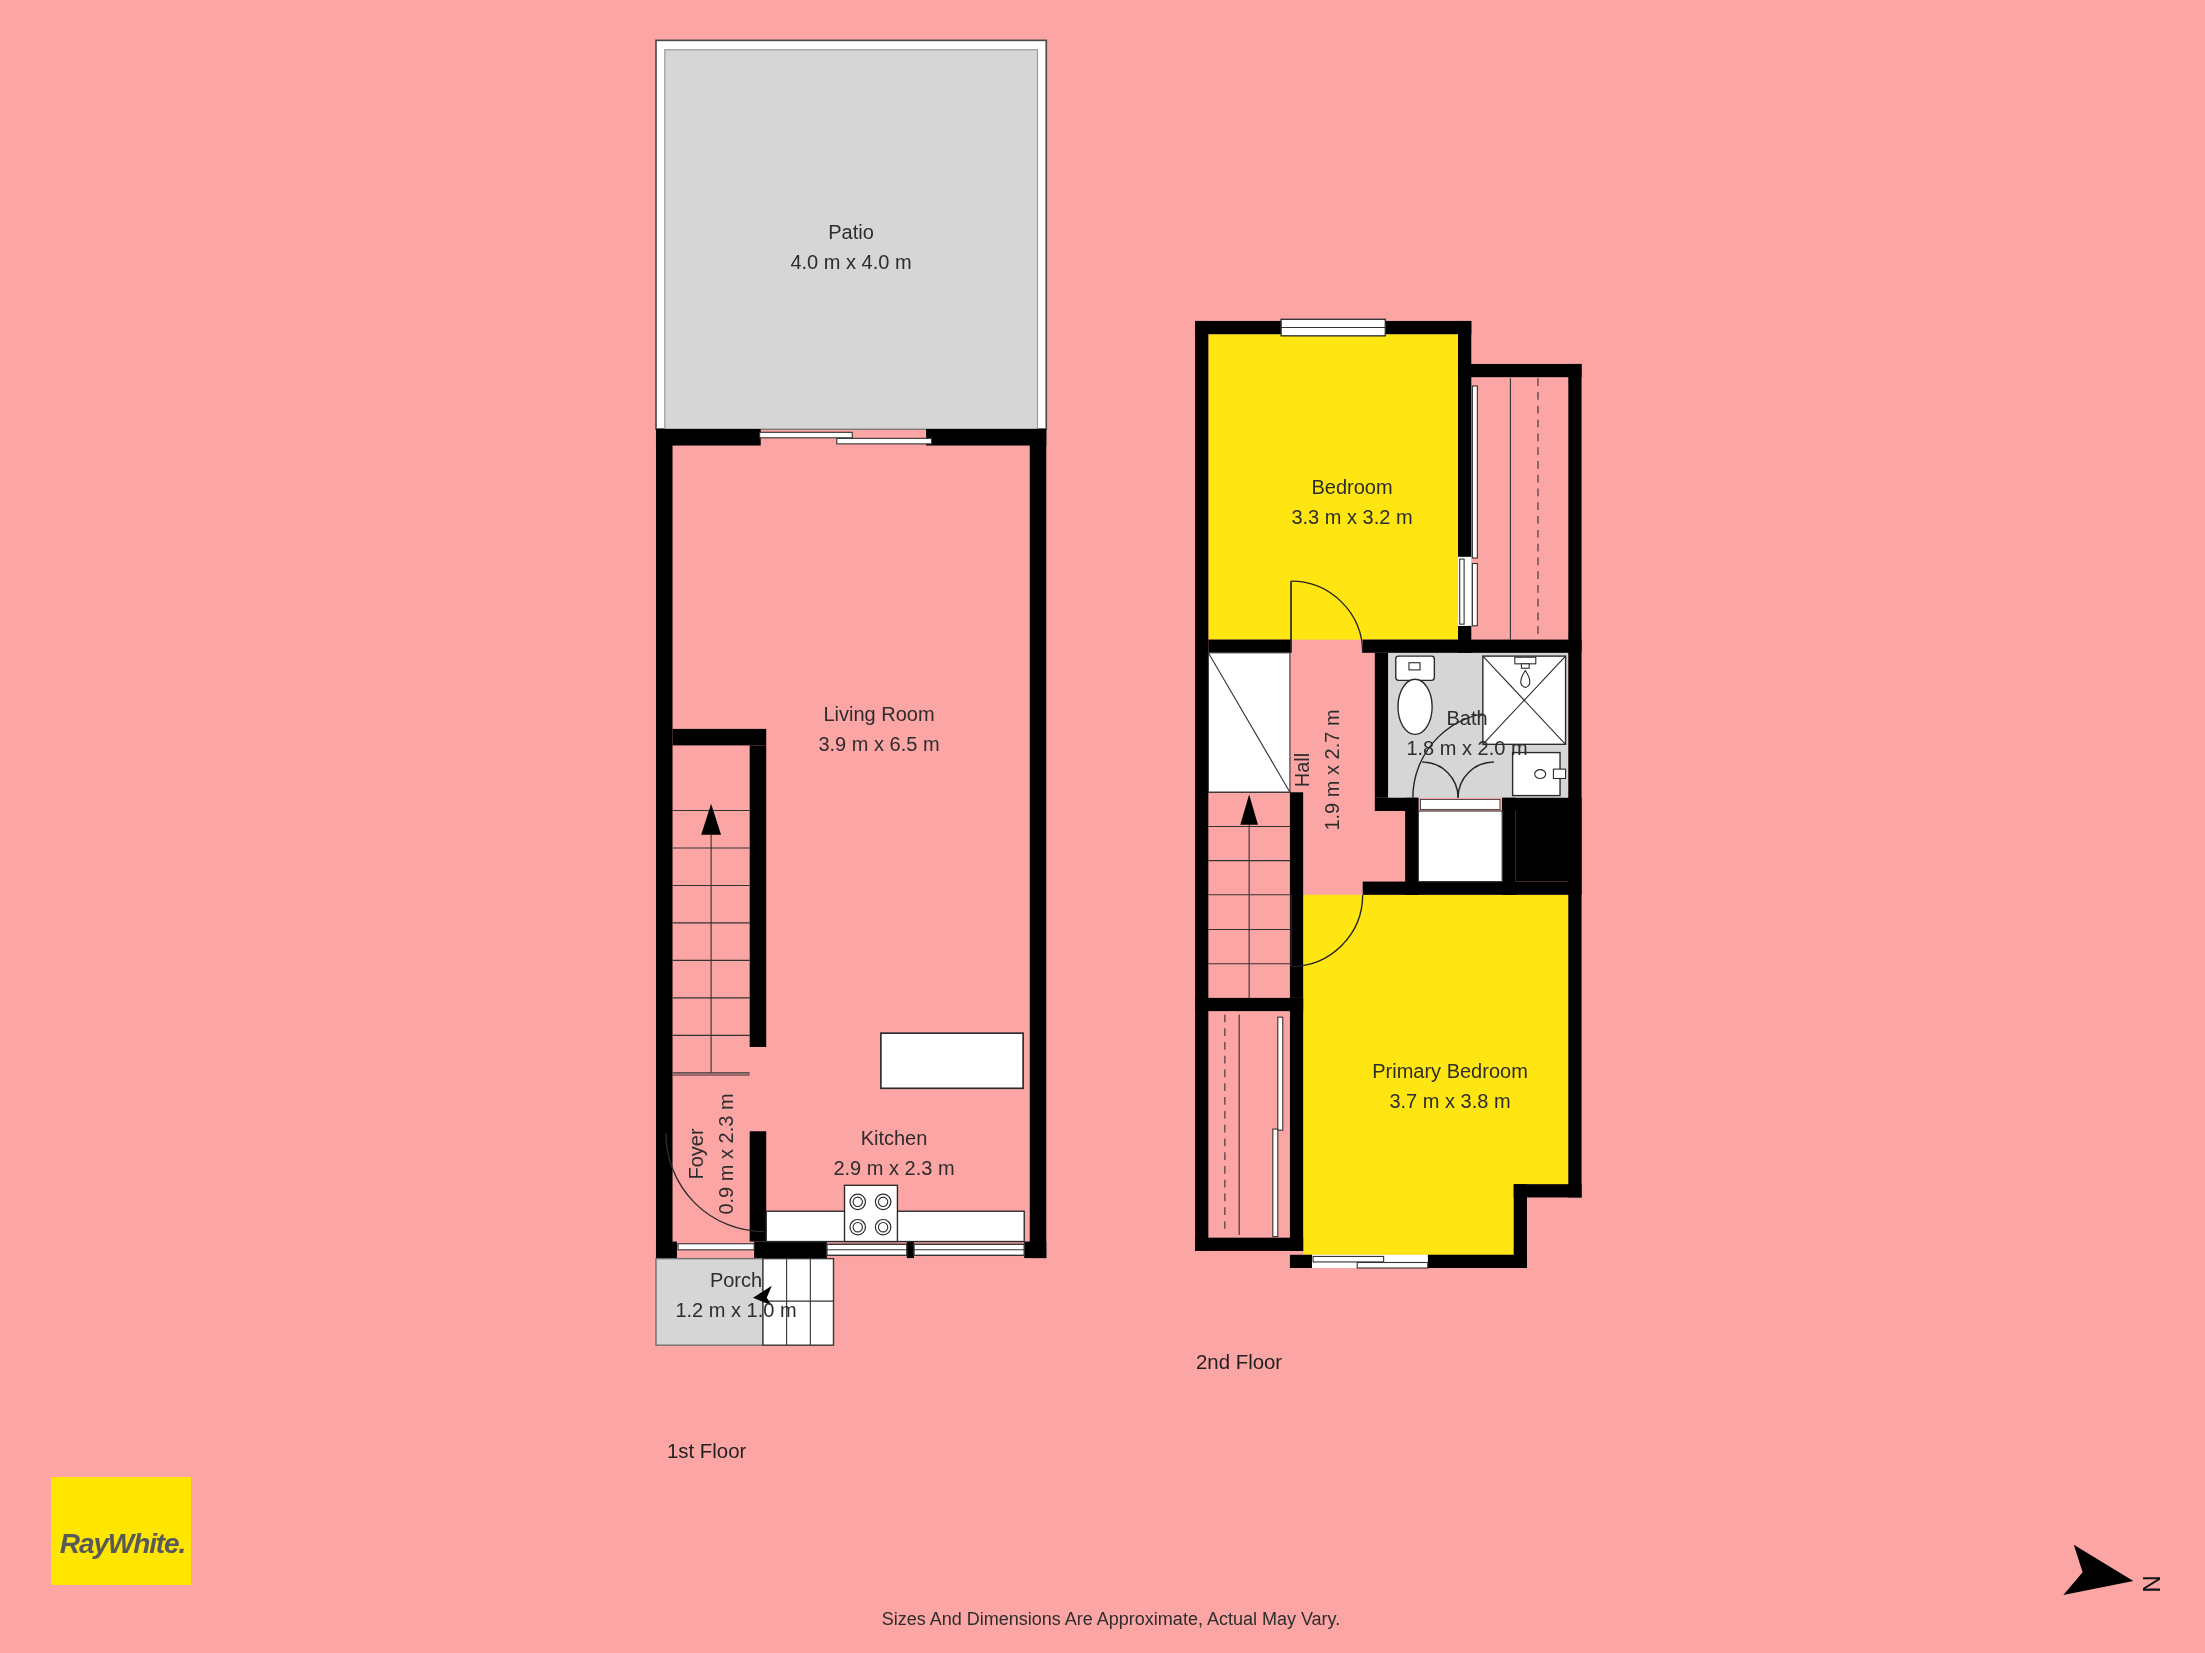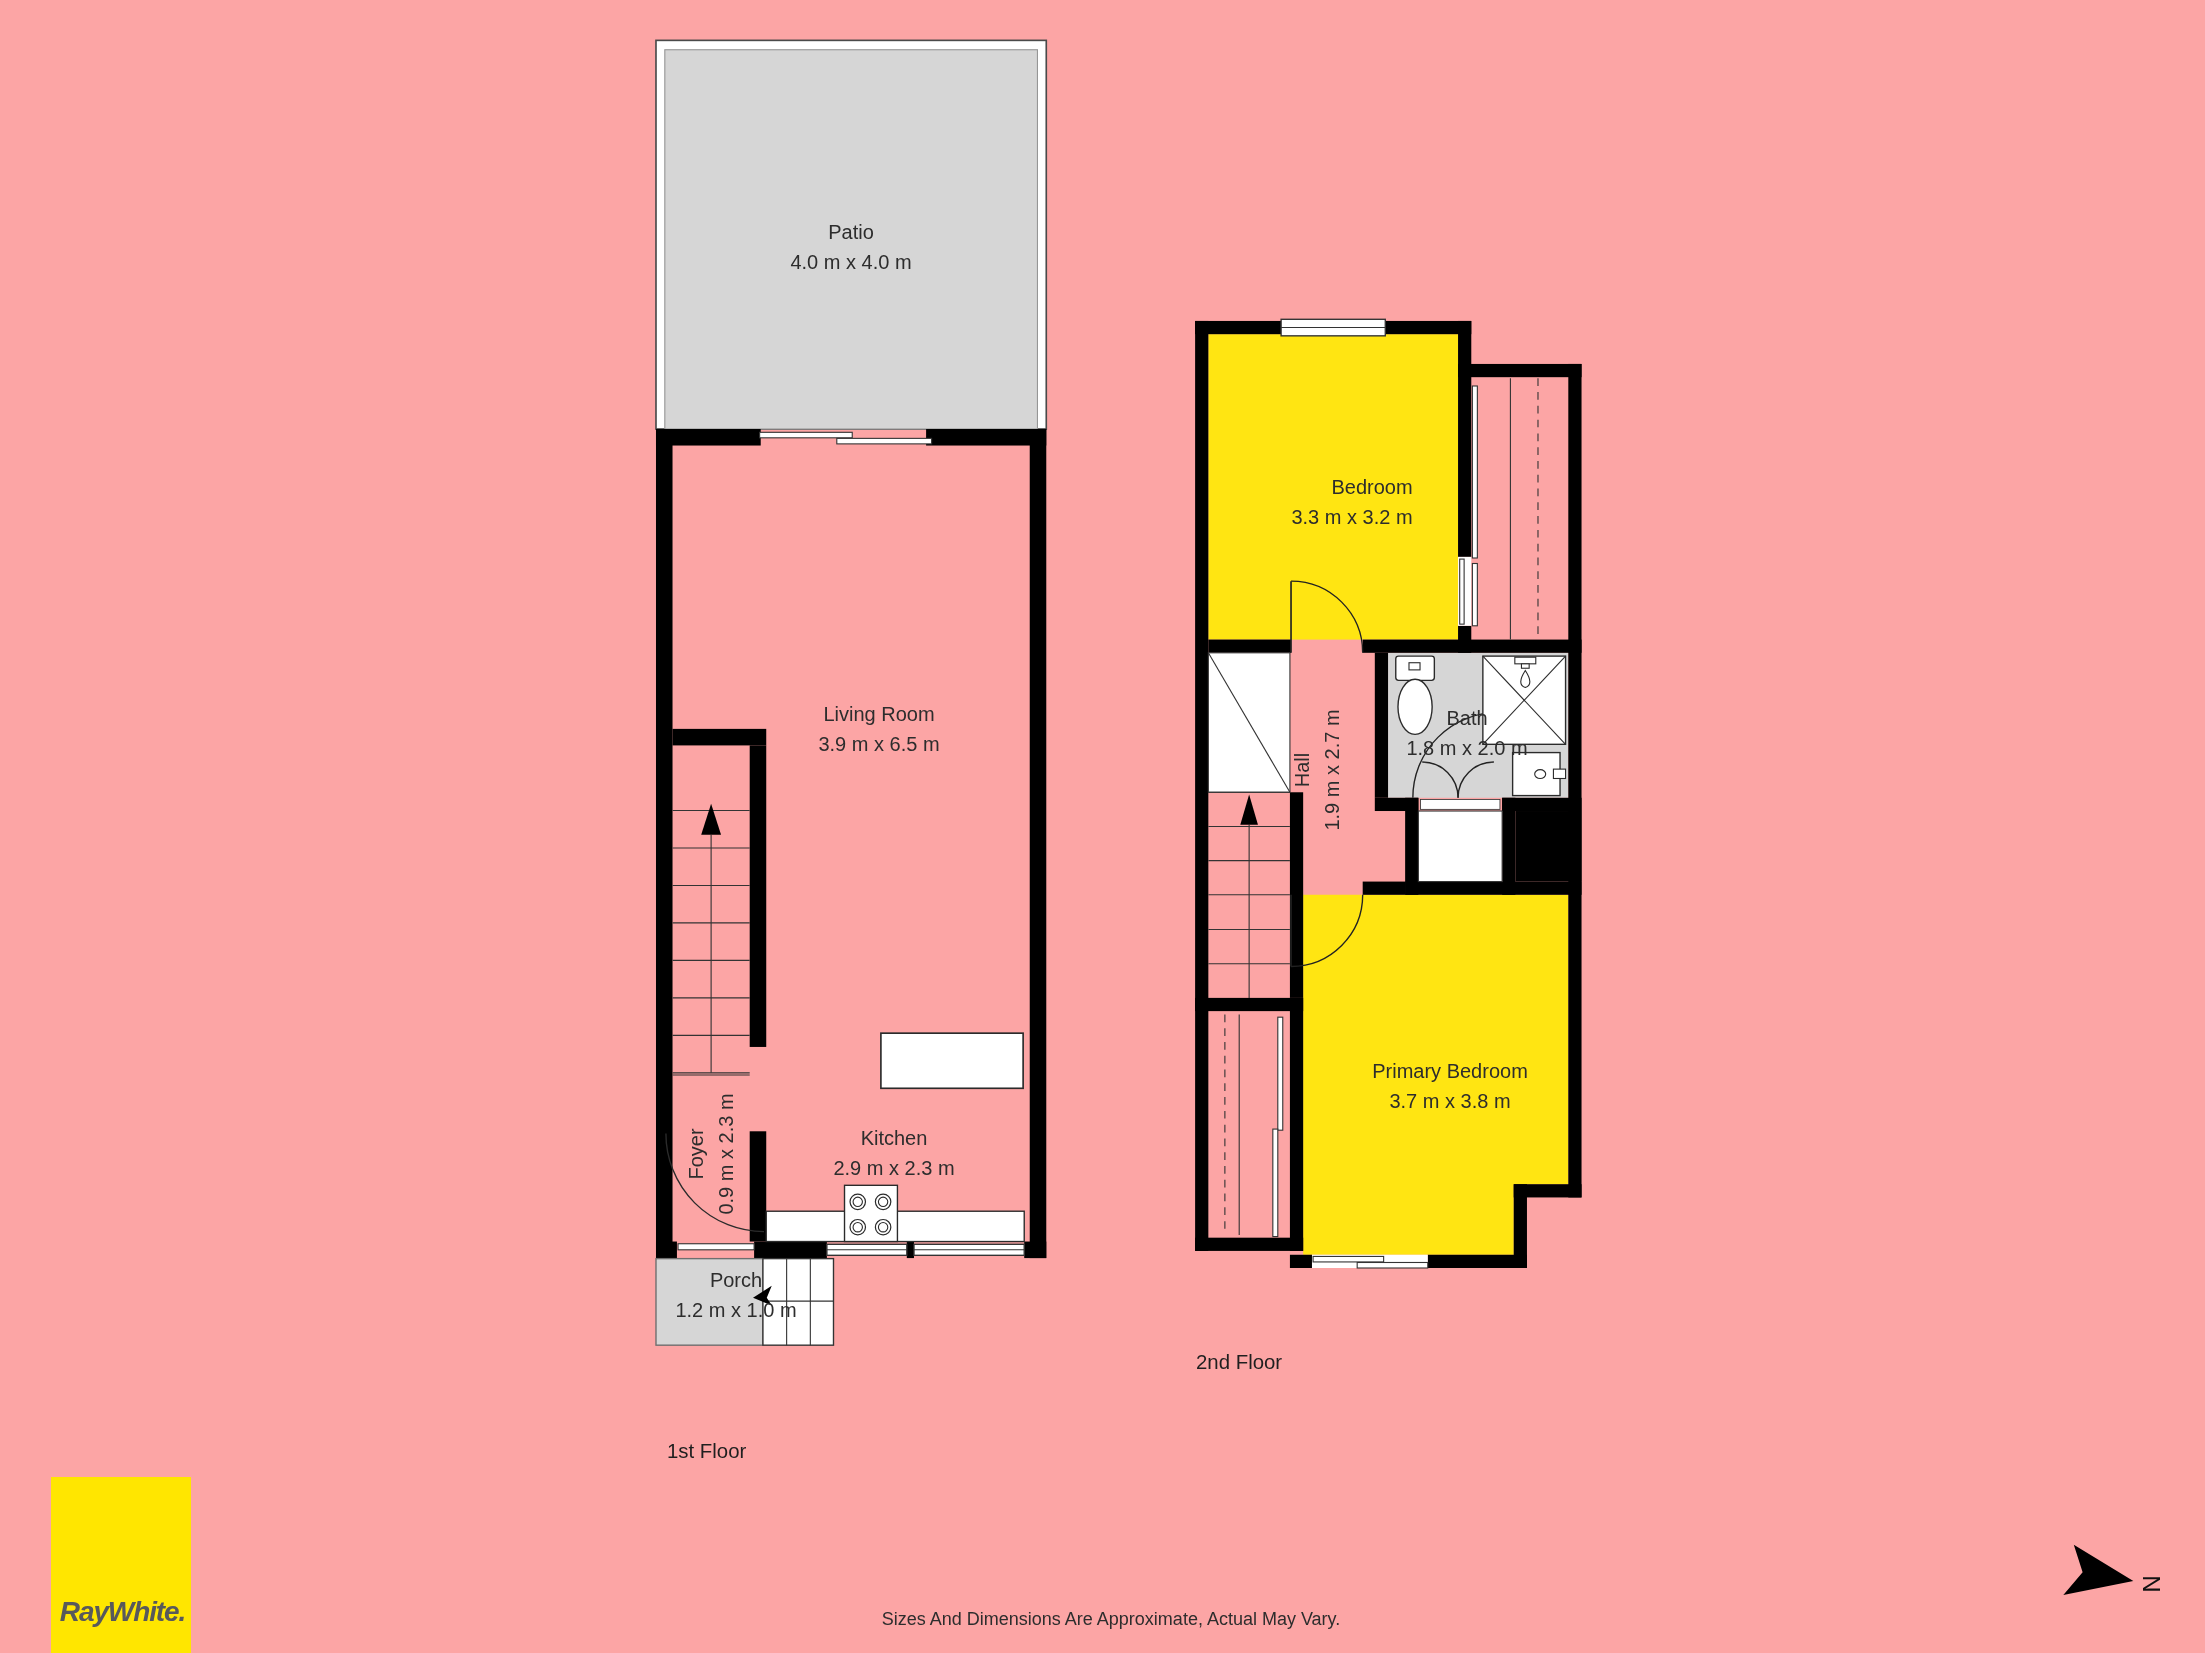--- a/index.html
+++ b/index.html
@@ -5,21 +5,21 @@
   html,body{margin:0;padding:0;background:#ffffff;}
   #canvas{position:relative;width:2205px;height:1654px;background:#fca5a5;overflow:hidden;
           font-family:"Liberation Sans",sans-serif;}
   #plan-svg{position:absolute;left:0;top:0;}
   .room-label{position:absolute;transform:translate(-50%,-50%);text-align:center;
               font-size:20px;line-height:1.5;color:#2d2d2d;white-space:nowrap;}
   .room-label .dims{font-size:20px;}
   .room-label.rot{transform:translate(-50%,-50%) rotate(-90deg);}
   .floor-title{position:absolute;transform:translateY(-50%);font-size:20.4px;color:#1f1f1f;white-space:nowrap;}
   .disclaimer{position:absolute;transform:translateX(-50%);font-size:18px;color:#2d2d2d;white-space:nowrap;}
-  .logo{position:absolute;left:51px;top:1477px;width:140px;height:176px;background:#FFE600;}
+  .logo{position:absolute;left:51px;top:1477px;width:140px;height:108px;background:#FFE600;}
   .logo-text{position:absolute;left:8.8px;bottom:25px;font-style:italic;font-weight:bold;
              font-size:28px;color:#58595B;letter-spacing:-1.1px;}
   .north-n{position:absolute;left:2142px;top:1570px;font-size:24px;color:#111;
            transform:rotate(90deg);transform-origin:center;}
 </style>
 </head>
 <body>
 
 <div id="canvas">
 
@@ -229,21 +229,21 @@
     <div class="dims">2.9 m x 2.3 m</div>
   </div>
 
   <div class="room-label" style="left:710px;top:1295px;margin-left:26px;">
     <div>Porch</div>
     <div class="dims">1.2 m x 1.0 m</div>
   </div>
 
   <div class="floor-title" style="left:667px;top:1451px;">1st Floor</div>
 
-  <div class="room-label" style="left:1352px;top:502px;text-align:right;">
+  <div class="room-label" style="left:1352px;top:502px;">
     <div>Bedroom</div>
     <div class="dims">3.3 m x 3.2 m</div>
   </div>
 
   <div class="room-label rot" style="left:1317px;top:770px;">
     <div>Hall</div>
     <div class="dims">1.9 m x 2.7 m</div>
   </div>
 
   <div class="room-label" style="left:1467px;top:733px;">

